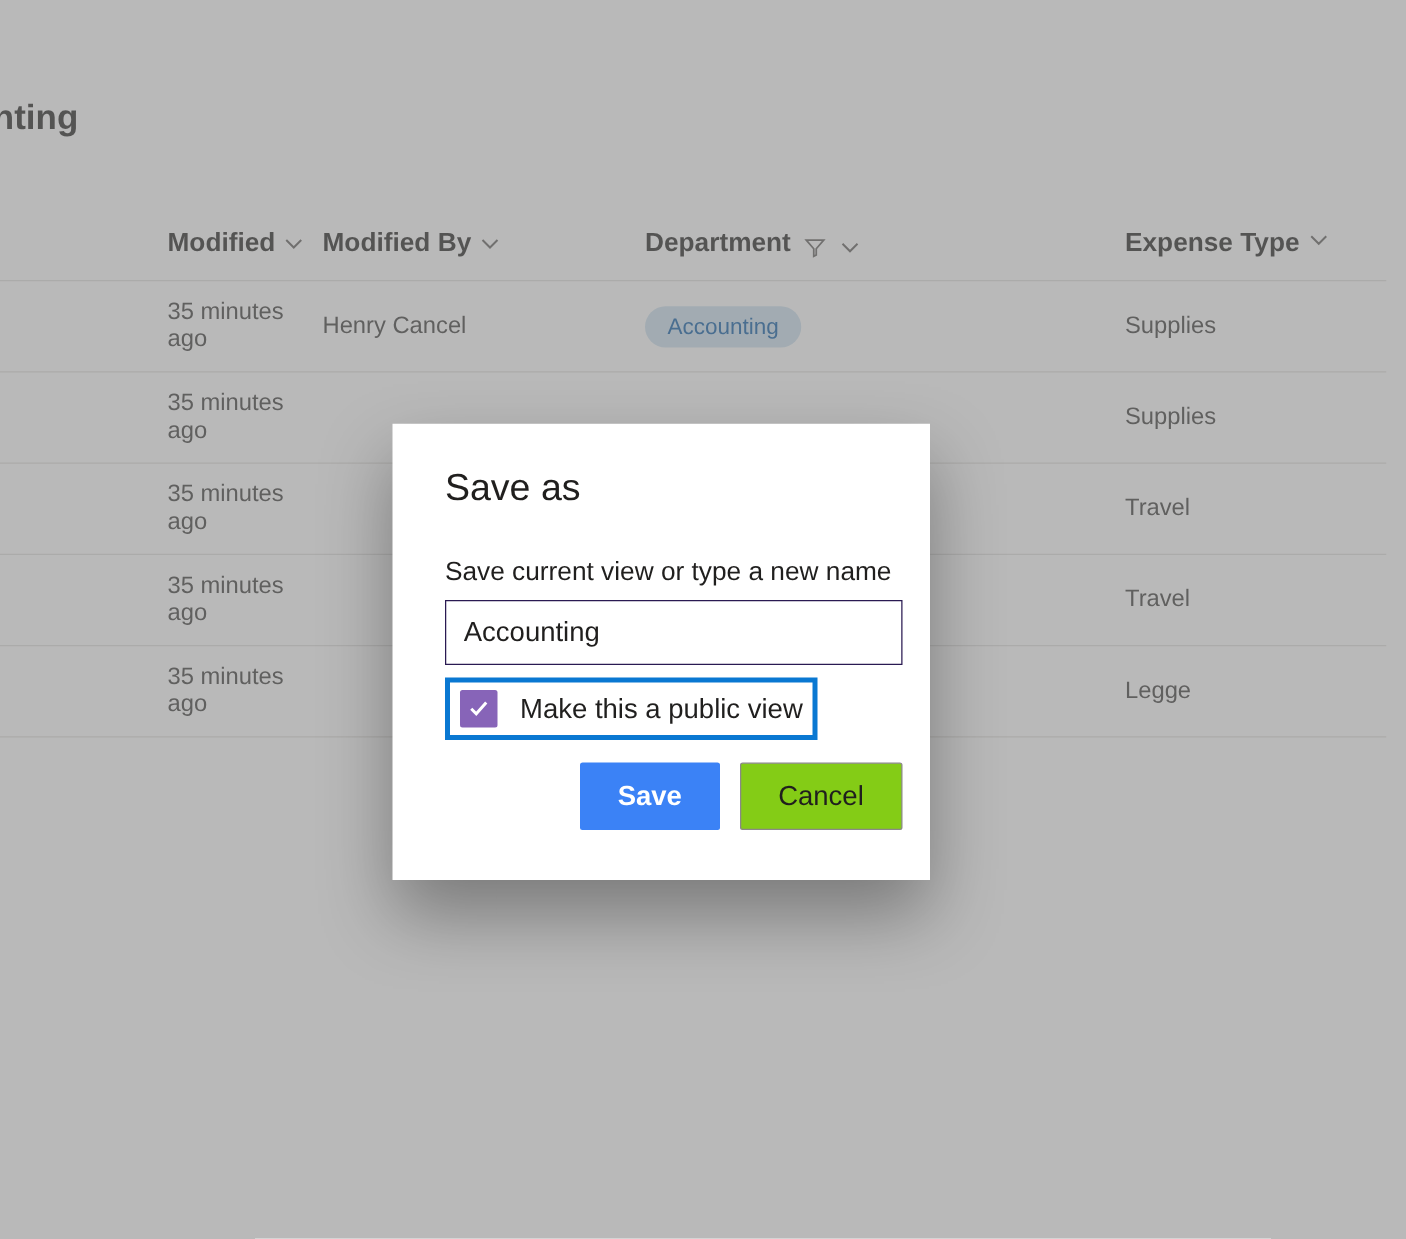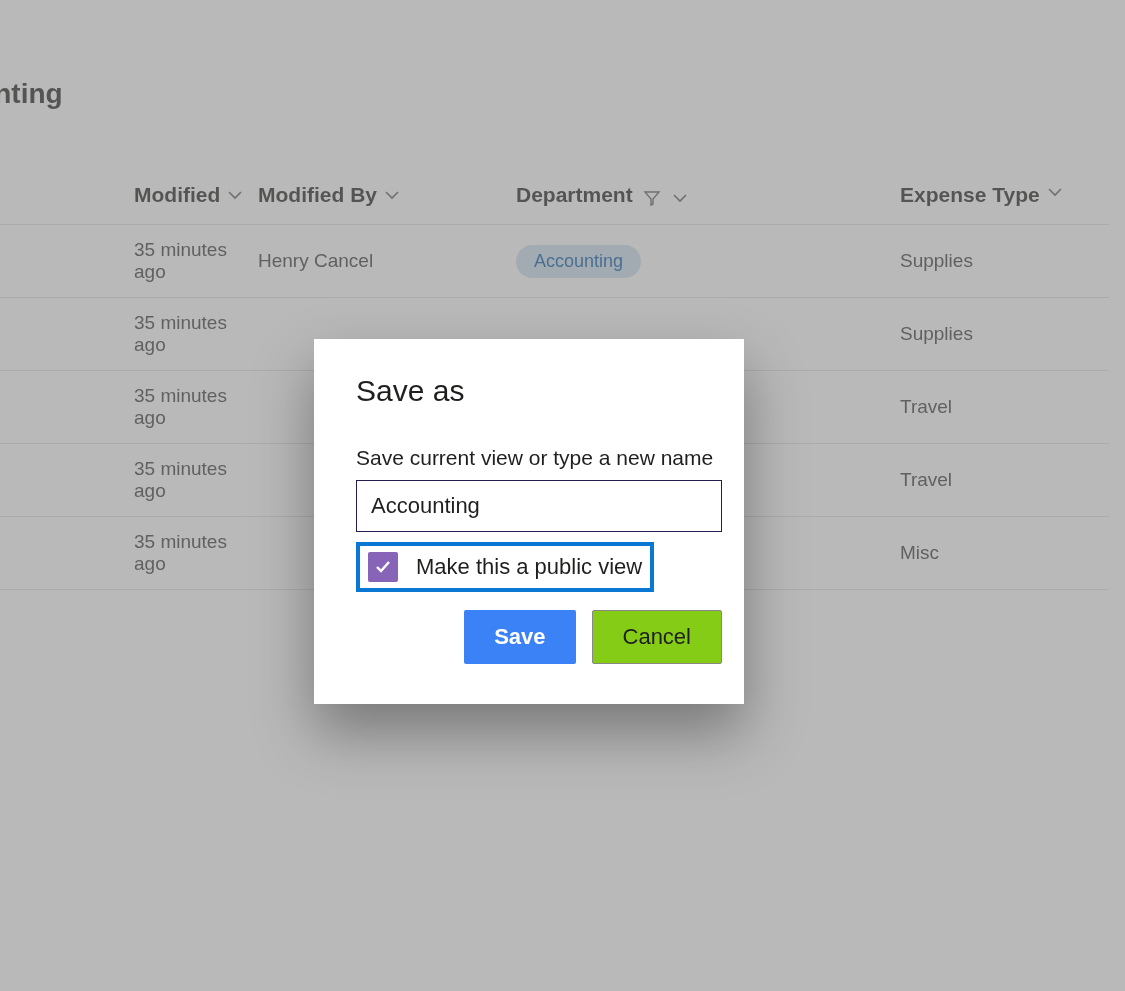--- a/index.html
+++ b/index.html
@@ -242,21 +242,21 @@
   </div>
   <div class="data-row">
     <div class="col-mod">
         <span>35 minutes ago</span>
       </div>
     <div class="col-by">
         <span></span>
       </div>
     <div class="col-dep"></div>
     <div class="col-exp">
-        <span>Misc</span>
+        <span>Legge</span>
       </div>
   </div>
 </div>
 
 <div class="overlay"></div>
 
 <div class="dialog">
   <div class="dlg-title">Save as</div>
   <div class="dlg-label">Save current view or type a new name</div>
   <input class="dlg-input" type="text" value="Accounting" style="">

